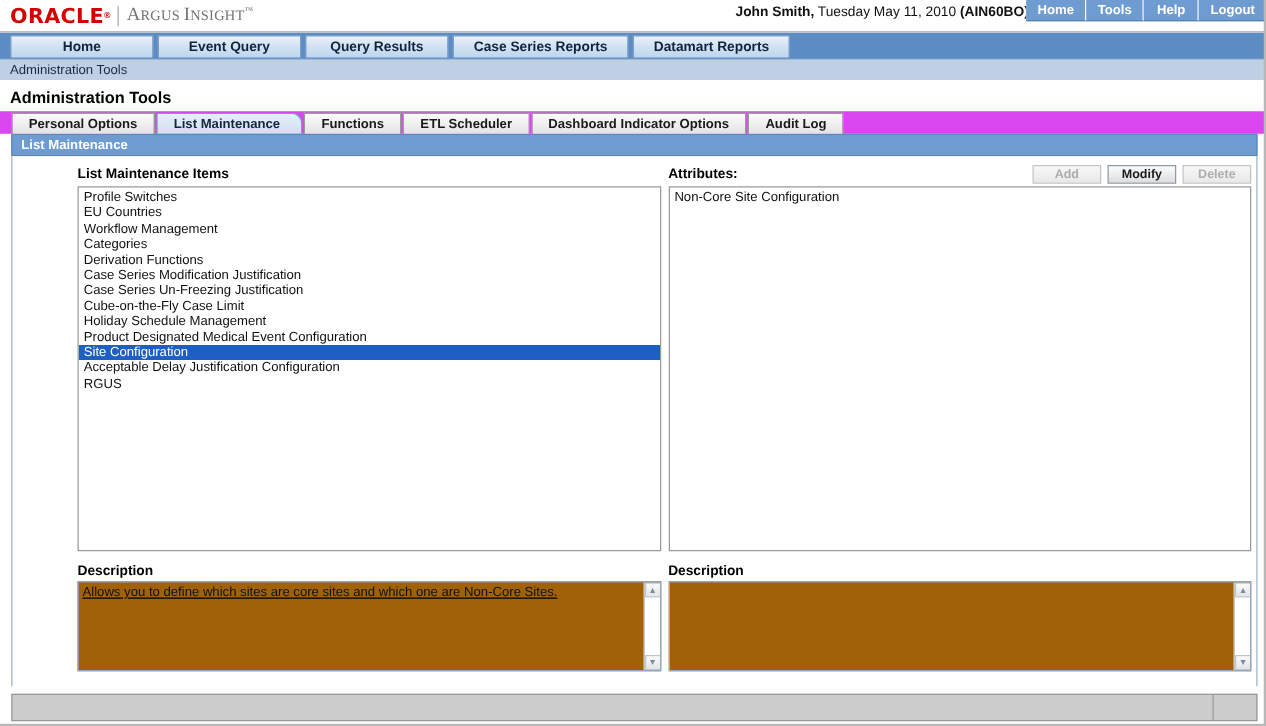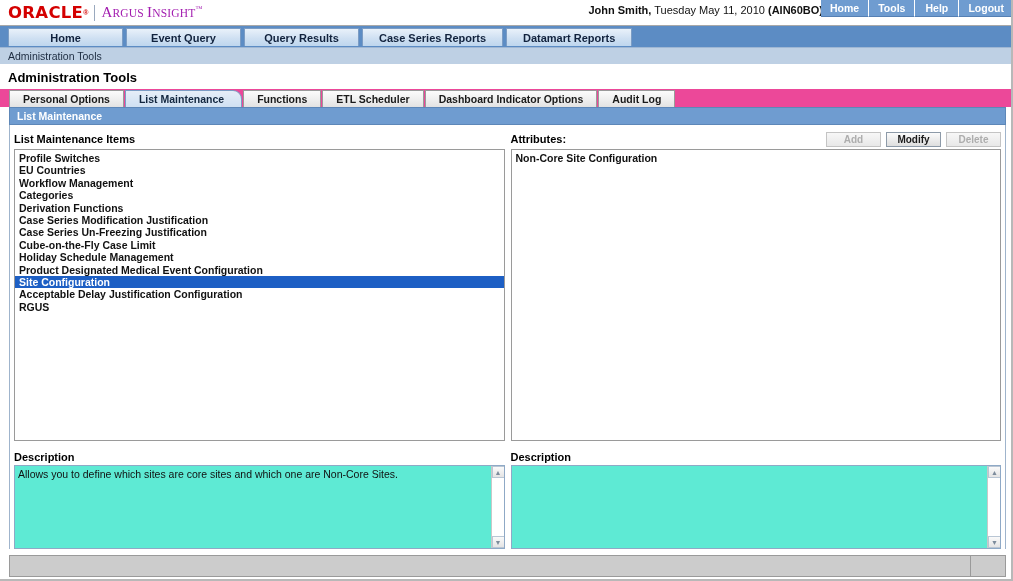--- a/index.html
+++ b/index.html
@@ -42,21 +42,21 @@
     vertical-align: super;
     font-weight: bold;
   }
   .logo-sep {
     display: inline-block;
     width: 1px; height: 16px;
     background: #9aa9be;
     margin: 0 6px 0 6px;
   }
   .argus {
-    color: #a21caf;
+    color: #737373;
     font-family: "Liberation Serif", serif;
     font-size: 15px;
     letter-spacing: 0.2px;
     white-space: nowrap;
   }
   .argus .cap { font-size: 15px; }
   .argus .sm  { font-size: 11.5px; }
   .argus-tm { font-size: 7px; vertical-align: super; }
 
   .userblock {
@@ -144,21 +144,21 @@
     background: #ffffff;
   }
 
   
   .subtabs {
     position: relative;
     height: 18px;
     padding-left: 9px;
     display: flex;
     align-items: flex-end;
-    background: #ec4899;
+    background: #d946ef;
   }
   .subtab {
     height: 17px;
     padding: 0 13px;
     display: flex;
     align-items: center;
     justify-content: center;
     font-size: 10.5px;
     font-weight: bold;
     color: #1a1a1a;
@@ -199,20 +199,21 @@
     background: #ffffff;
     border-left: 1px solid #9fb4cc;
     border-right: 1px solid #9fb4cc;
     padding: 0;
     position: relative;
   }
   .cols {
     display: flex;
     padding: 6px 4px 0 4px;
     gap: 6px;
+    margin-left: 48px;
   }
   .col { width: 493px; }
 
   .col-head {
     display: flex;
     align-items: center;
     justify-content: space-between;
     height: 16px;
     margin-bottom: 2px;
   }
@@ -252,39 +253,39 @@
   }
   .listbox.right { padding-left: 0; }
   .lrow {
     height: 12.4px;
     line-height: 12.4px;
     font-size: 10.5px;
     color: #111111;
     padding-left: 4px;
     white-space: nowrap;
     cursor: default;
-    font-weight: bold;
   }
   .lrow.selected {
     background: #1d5fc4;
     color: #ffffff;
   }
 
   .desc-label {
     font-size: 11px;
     font-weight: bold;
     color: #000000;
     margin: 10px 0 2px 0;
   }
   .descbox {
     position: relative;
-    height: 84px;
-    background: #5eead4;
+    height: 72px;
+    background: #a16207;
     border: 1px solid #8fa9c6;
     overflow: hidden;
+    text-decoration: underline;
   }
   .desc-text {
     font-size: 10.5px;
     color: #111111;
     padding: 2px 18px 0 3px;
     line-height: 12px;
     white-space: pre-wrap;
   }
   .vscroll {
     position: absolute;

